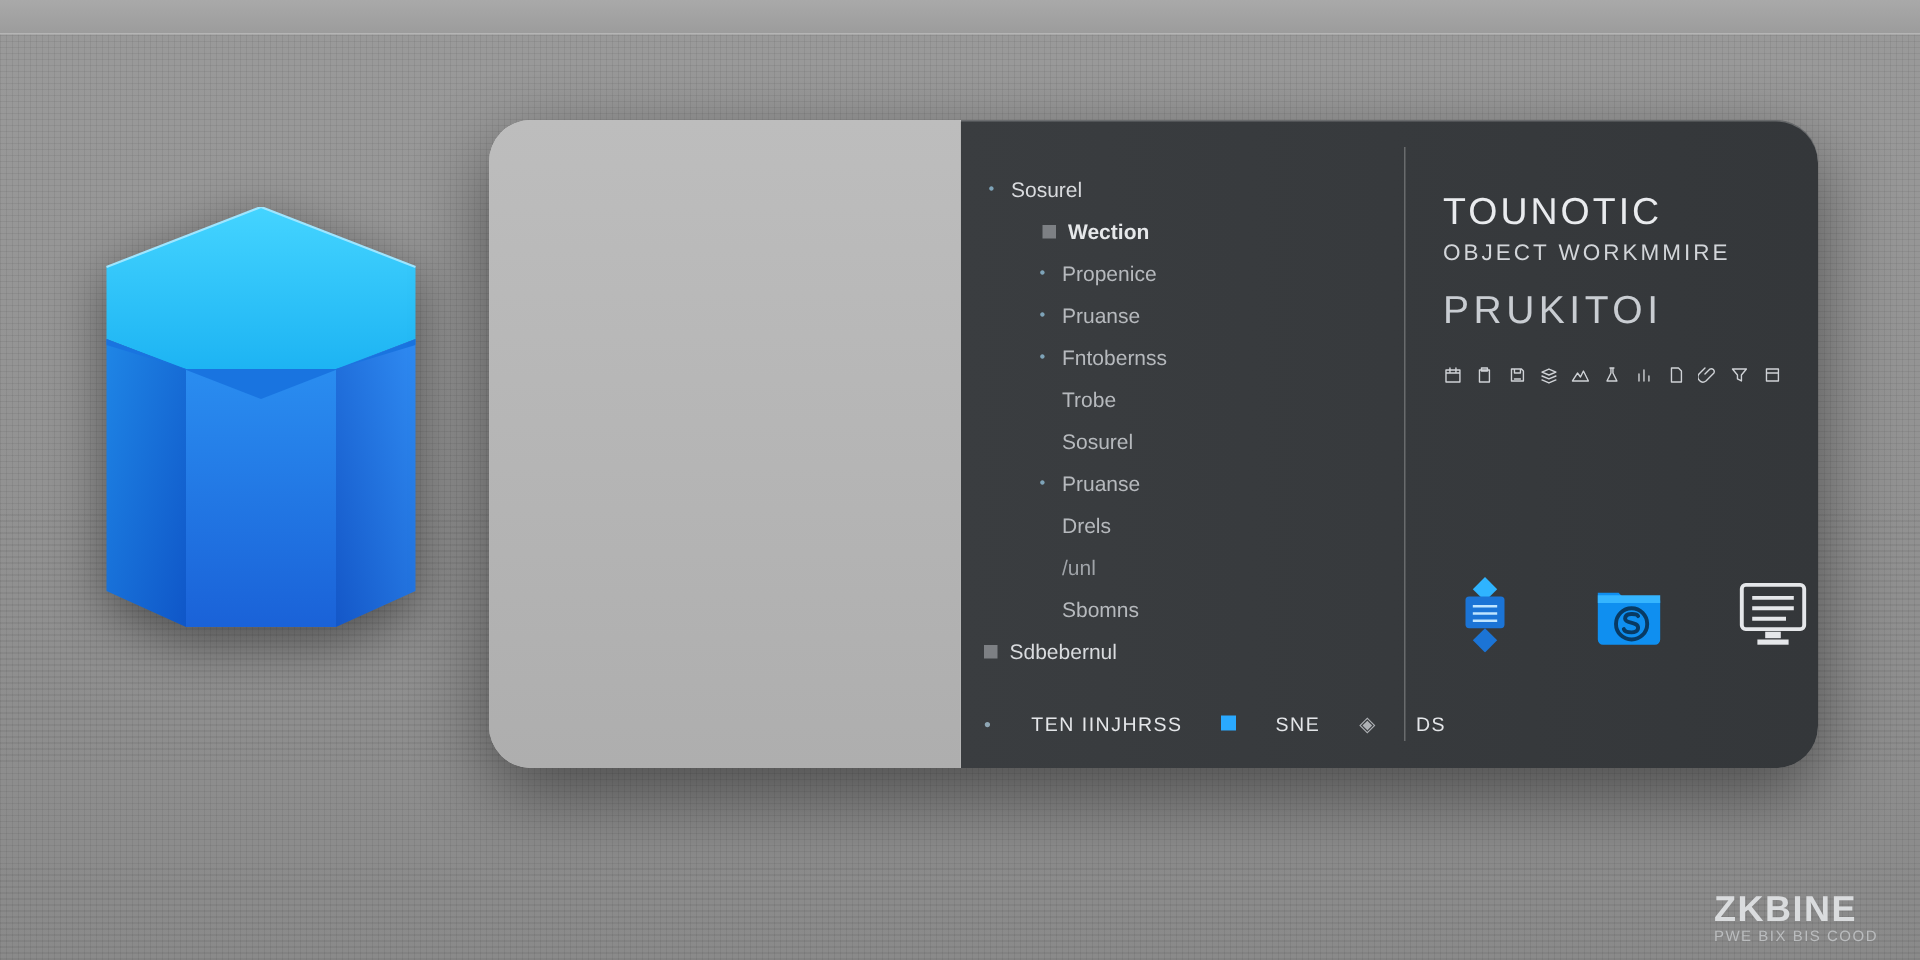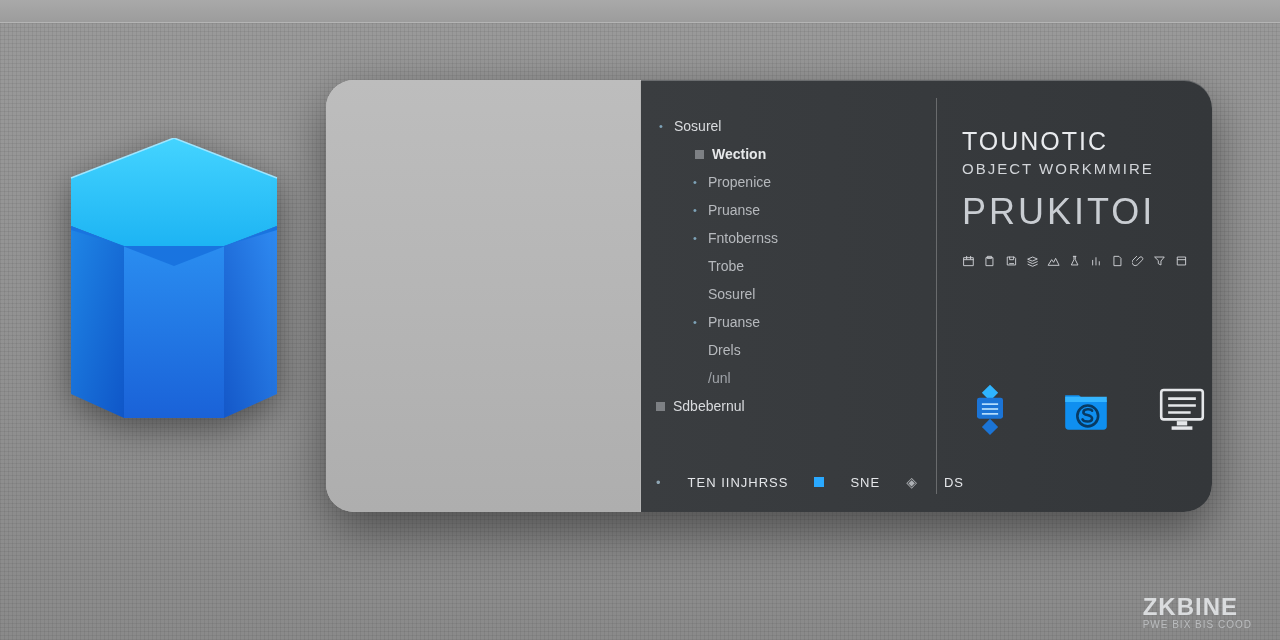--- a/index.html
+++ b/index.html
@@ -55,21 +55,21 @@
     position:absolute; left:330px; bottom:22px; display:flex; gap:26px;
     align-items:center; color:#e4e6e9; font-size:13px; letter-spacing:1px;
   }
   .bottomrow .blue-sq{width:10px;height:10px;background:#2aa9ff;display:inline-block;}
   .bottomrow .dia{color:#aeb1b5;font-size:14px;}
 
   
   .brand{position:absolute;left:636px;top:48px;right:24px;color:#e9ebee;}
   .brand h1{font-size:25px;font-weight:400;letter-spacing:2px;line-height:1.05;}
   .brand .subtitle{font-size:15px;letter-spacing:2px;color:#d2d5d9;margin-top:6px;font-weight:400;}
-  .brand .word{font-size:36px;font-weight:300;letter-spacing:3px;color:#c9cdd2;margin-top:14px;}
+  .brand .word{font-size:26px;font-weight:300;letter-spacing:3px;color:#c9cdd2;margin-top:14px;}
   .iconrow{margin-top:18px;display:flex;gap:8px;}
   .iconrow svg{width:20px;height:20px;stroke:#cfd2d6;fill:none;stroke-width:1.6;}
 
   .bigicons{position:absolute;left:636px;top:298px;display:flex;gap:40px;align-items:flex-end;}
   .bigicons .slot{width:56px;height:62px;display:flex;align-items:center;justify-content:center;}
   .bigicons svg{width:52px;height:52px;}
 
   
   .corner{
     position:absolute; right:28px; bottom:10px; color:#dadcde; text-align:left;
@@ -150,20 +150,24 @@
         <span class="dot">•</span>
         <span>Pruanse</span>
       </div>
       <div class="item sub">
         <span style="width:10px;display:inline-block"></span>
         <span>Drels</span>
       </div>
       <div class="item sub muted">
         <span style="width:10px;display:inline-block"></span>
         <span>/unl</span>
+      </div>
+      <div class="item sub">
+        <span style="width:10px;display:inline-block"></span>
+        <span>Sbomns</span>
       </div>
       <div class="item">
         <span class="sq"></span>
         <span>Sdbebernul</span>
       </div>
     </div>
 
   <div class="bottomrow">
     <span style="color:#8fa6b4;">•</span>
     <span>TEN IINJHRSS</span>

